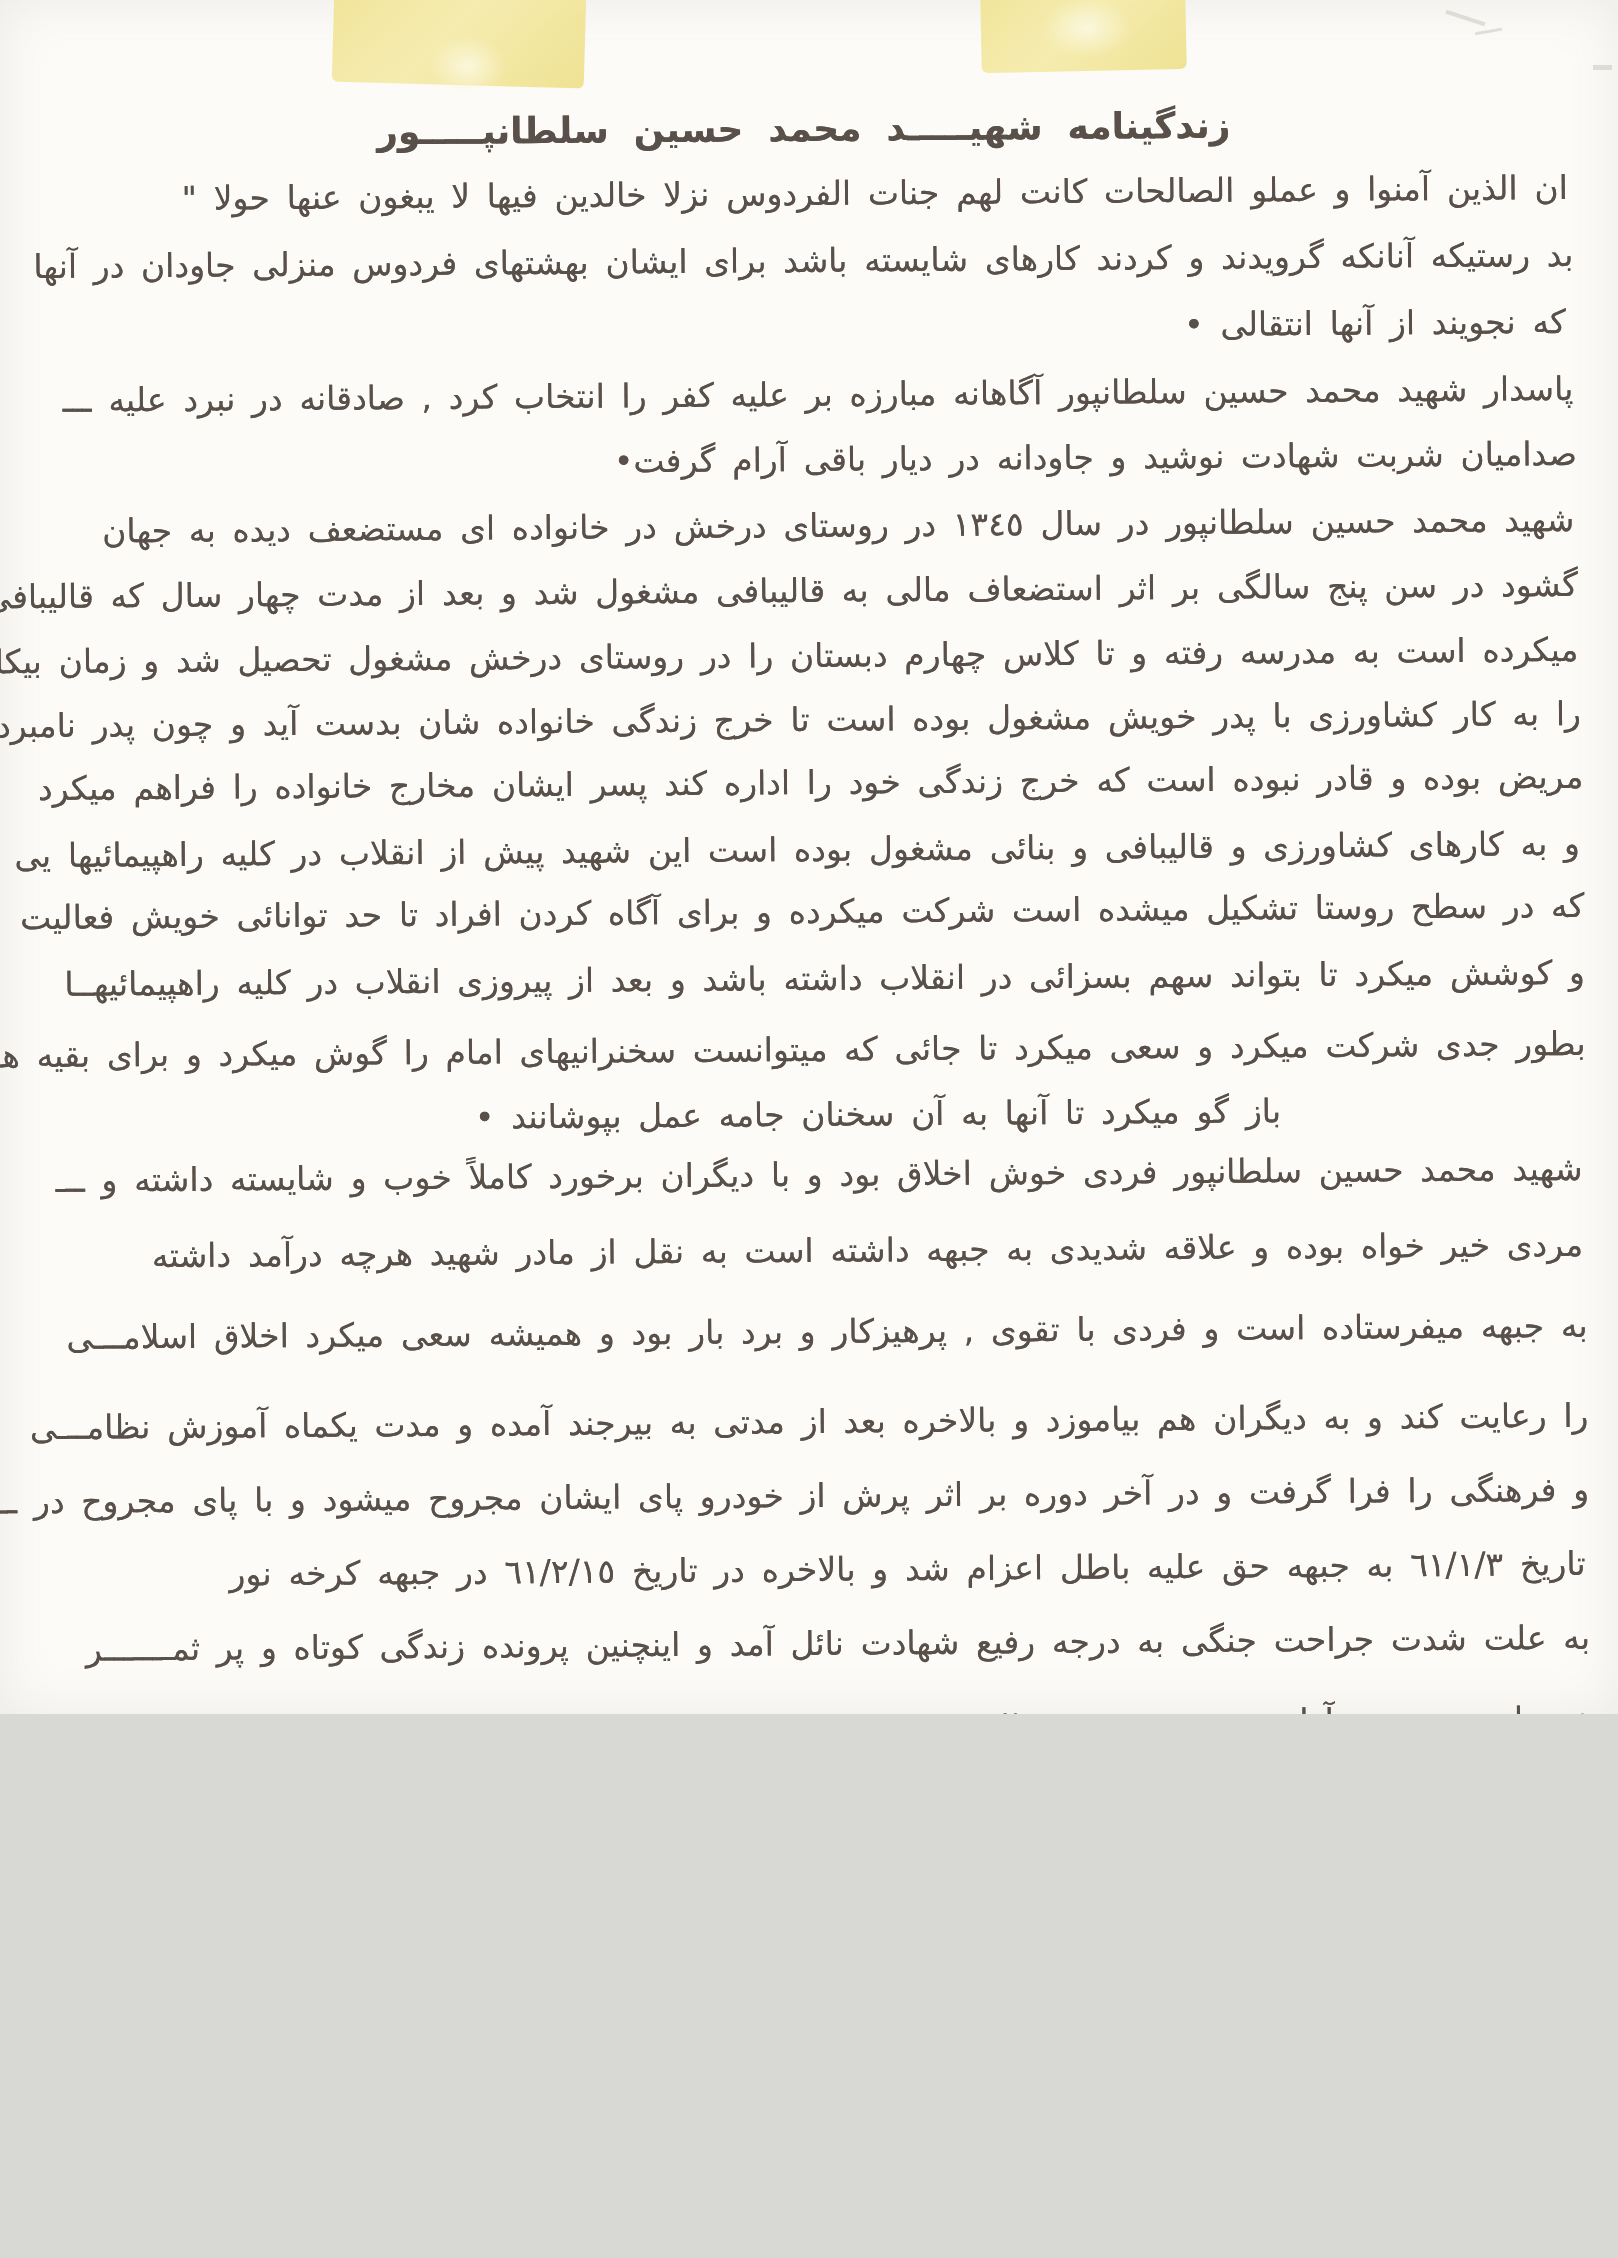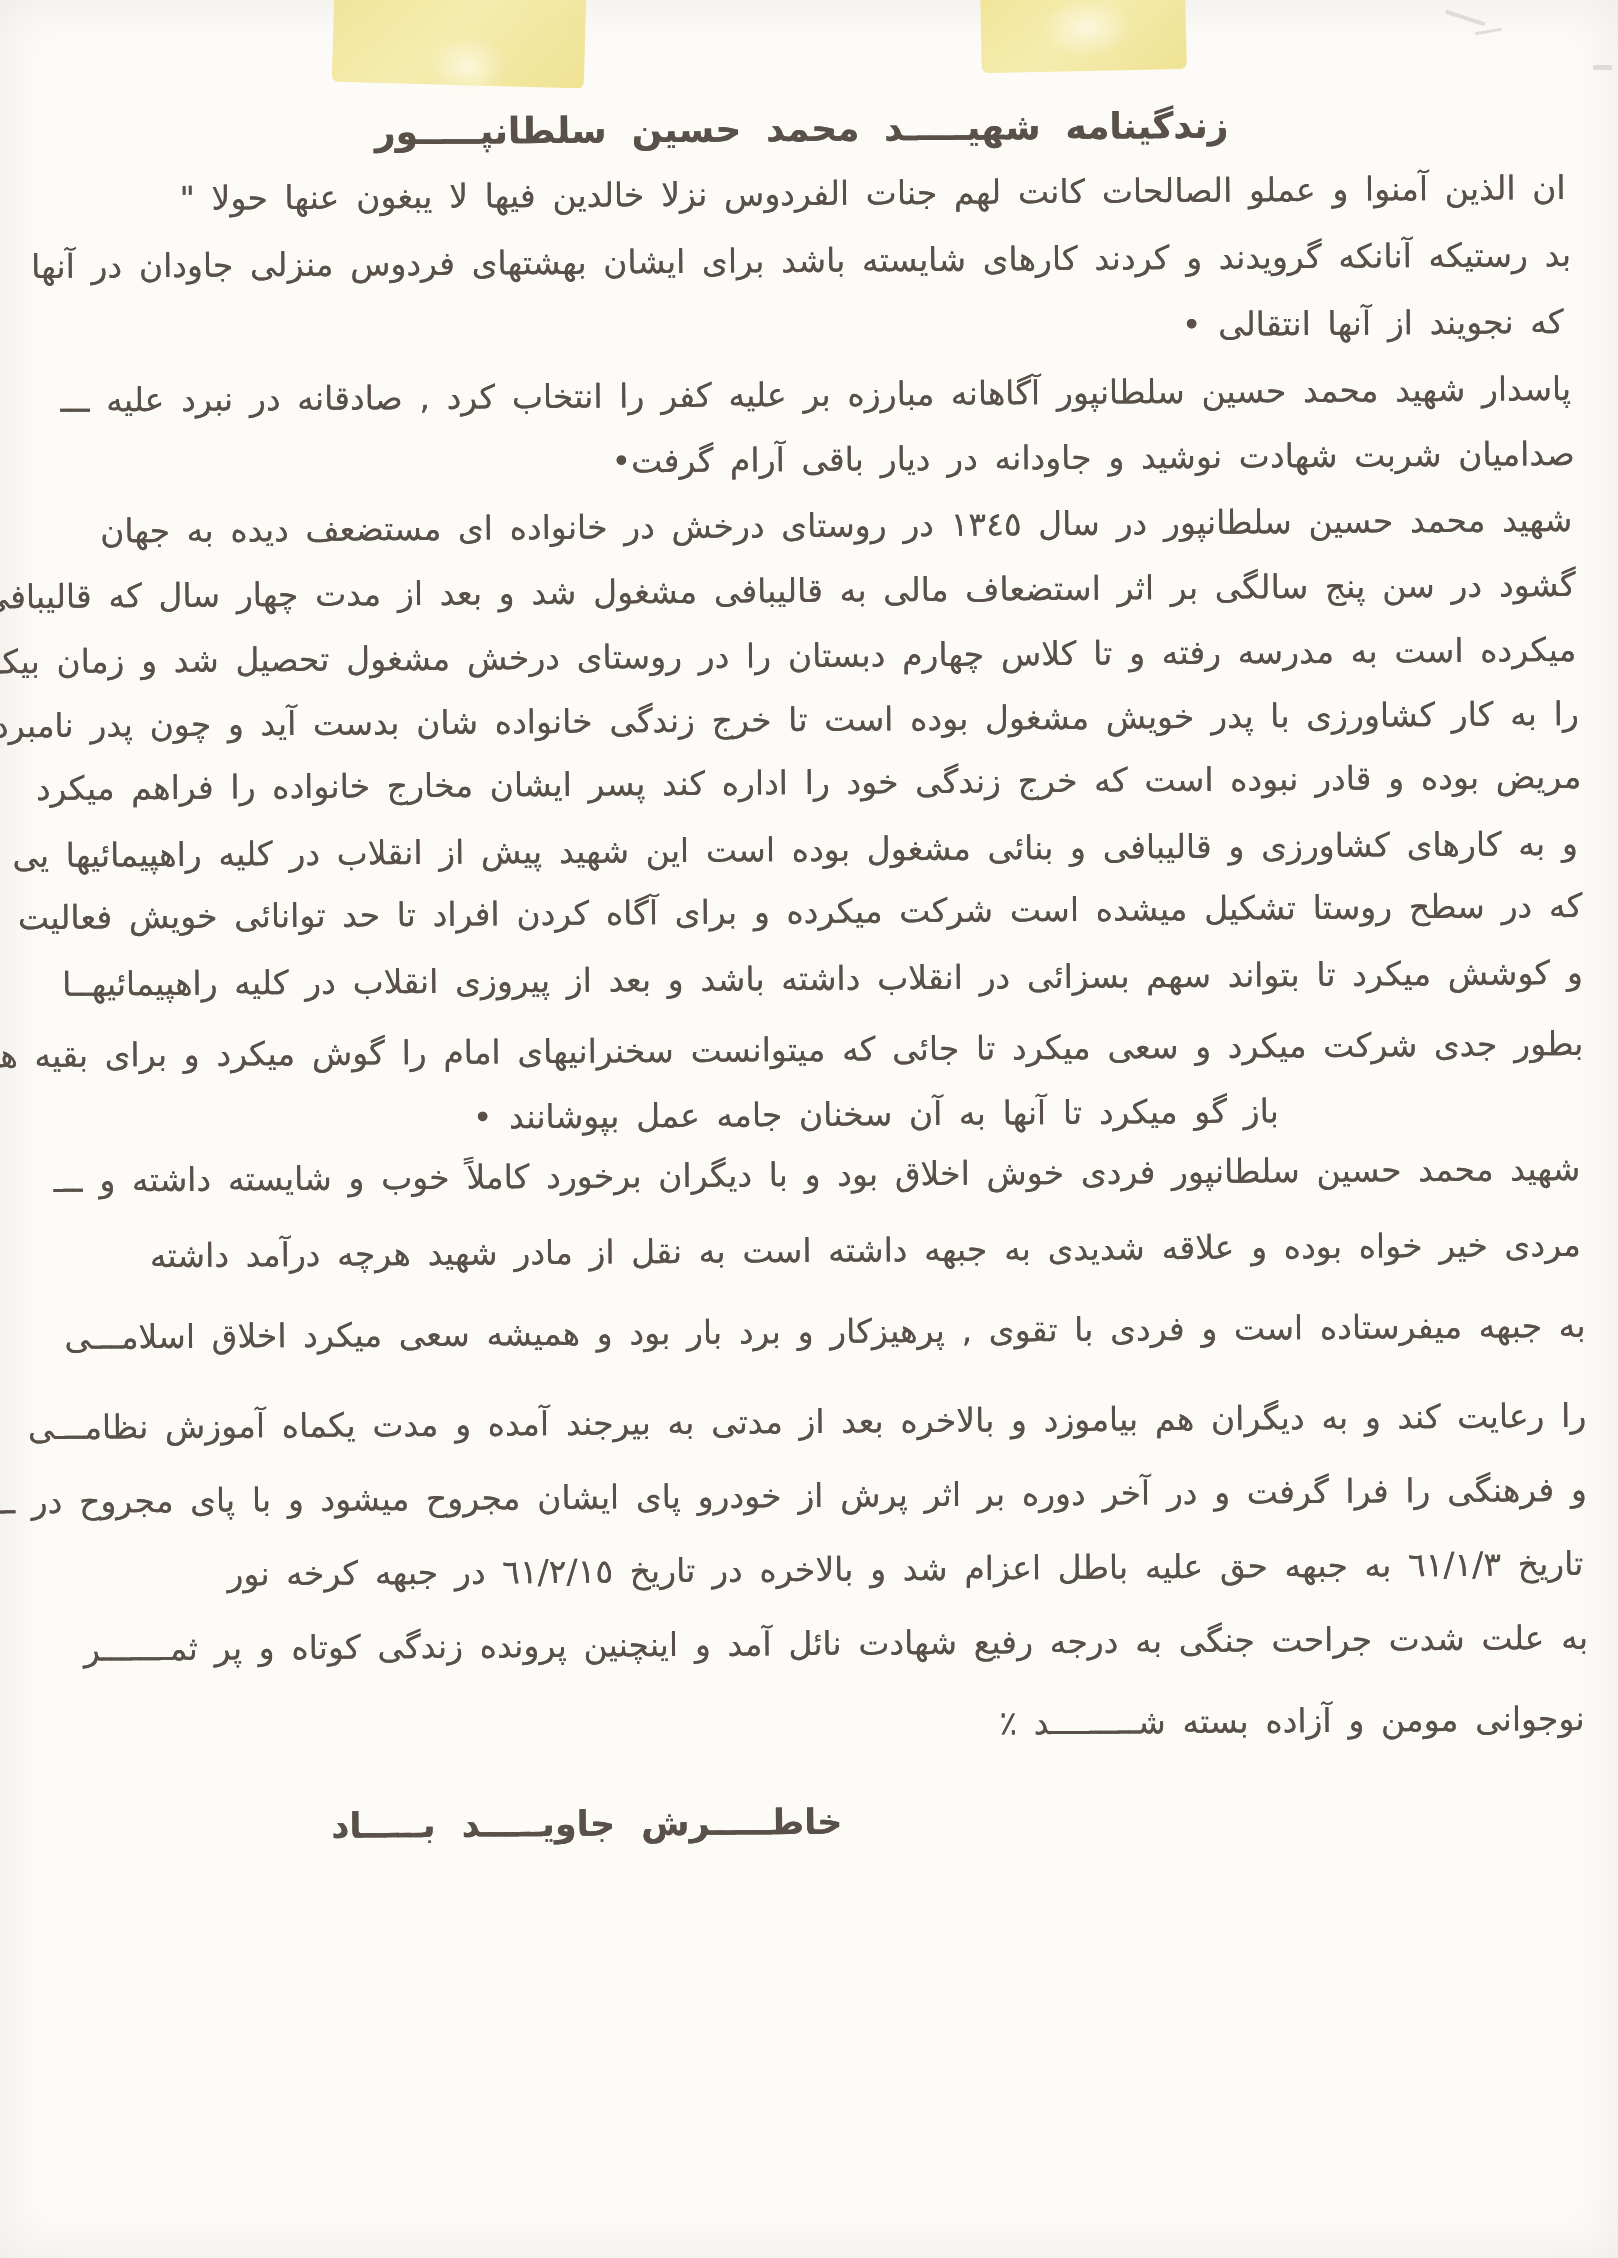--- a/index.html
+++ b/index.html
@@ -1,18 +1,18 @@
 <!DOCTYPE html>
 <html lang="fa" style="font-size:14px"><head>
 <meta charset="utf-8">
 <style>
   html,body{margin:0;padding:0;background:#d8d8d4;}
   .page{
     position:relative;
-    width:1619px;height:2258px;
+    width:1619px;height:1714px;
     margin:0 auto;
     background:#fcfbf8;
     overflow:hidden;
     box-shadow:inset 0 0 53px rgba(120,115,105,0.12);
     font-family:"DejaVu Sans", sans-serif;
   }
   
   .tape{
     position:absolute;top:-7px;
     background:linear-gradient(135deg,#f1e496 0%,#f5ecac 45%,#efe18e 100%);

